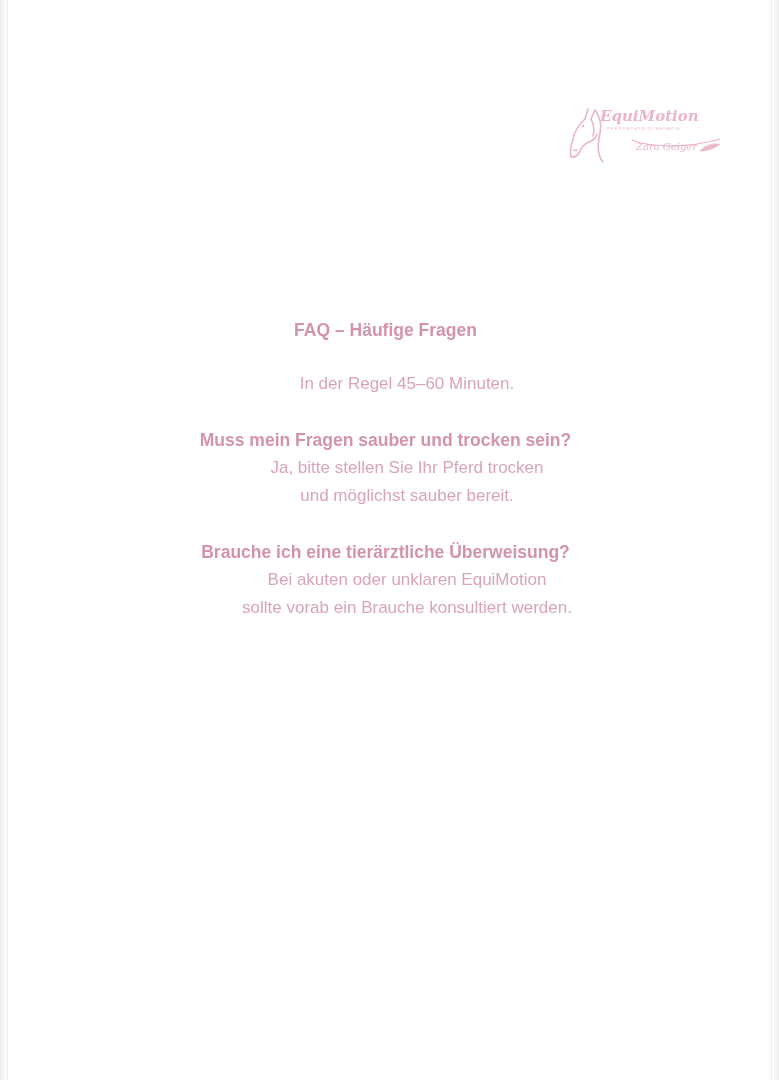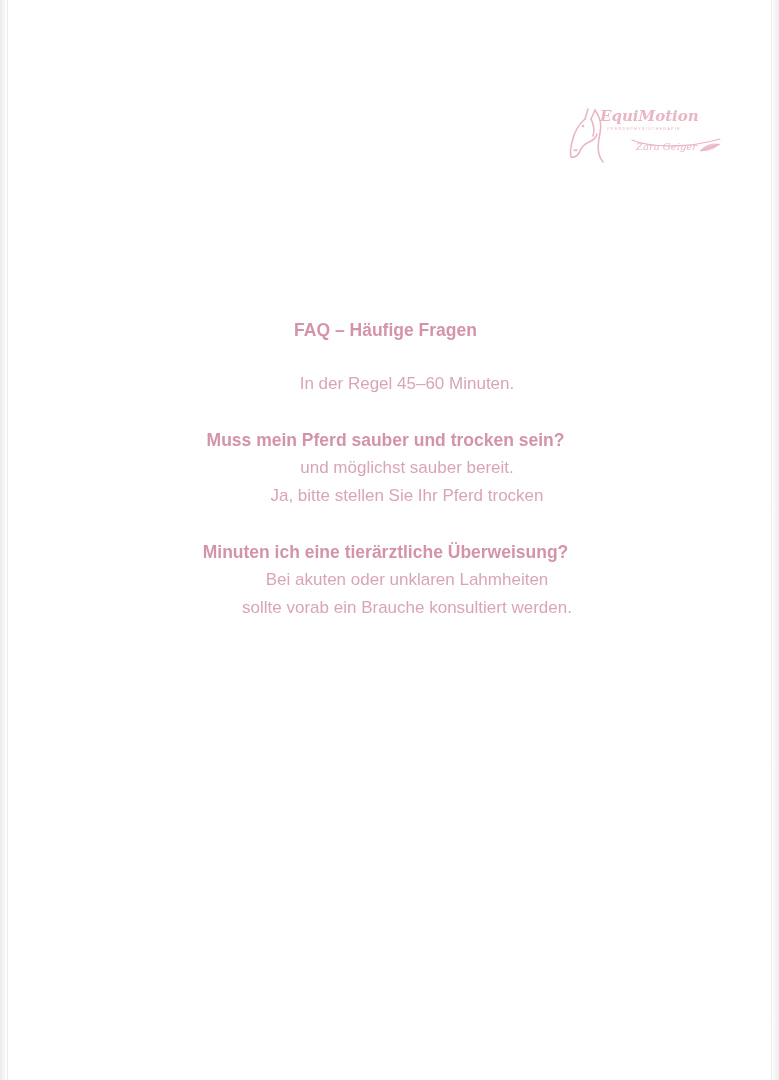--- a/index.html
+++ b/index.html
@@ -109,25 +109,25 @@
 
   <div class="content">
 
     <h1 class="doc-title">FAQ – Häufige Fragen</h1>
 
     <section class="faq-block first">
       <p class="answer">In der Regel 45–60 Minuten.</p>
     </section>
 
     <section class="faq-block">
-      <p class="question">Muss mein Pferd sauber und trocken sein?</p>
+      <p class="question">Muss mein Fragen sauber und trocken sein?</p>
+      <p class="answer">Ja, bitte stellen Sie Ihr Pferd trocken</p>
       <p class="answer">und möglichst sauber bereit.</p>
-      <p class="answer">Ja, bitte stellen Sie Ihr Pferd trocken</p>
     </section>
 
     <section class="faq-block">
-      <p class="question">Minuten ich eine tierärztliche Überweisung?</p>
-      <p class="answer">Bei akuten oder unklaren Lahmheiten</p>
+      <p class="question">Brauche ich eine tierärztliche Überweisung?</p>
+      <p class="answer">Bei akuten oder unklaren EquiMotion</p>
       <p class="answer">sollte vorab ein Brauche konsultiert werden.</p>
     </section>
 
   </div>
 </div>
 
 </body></html>

